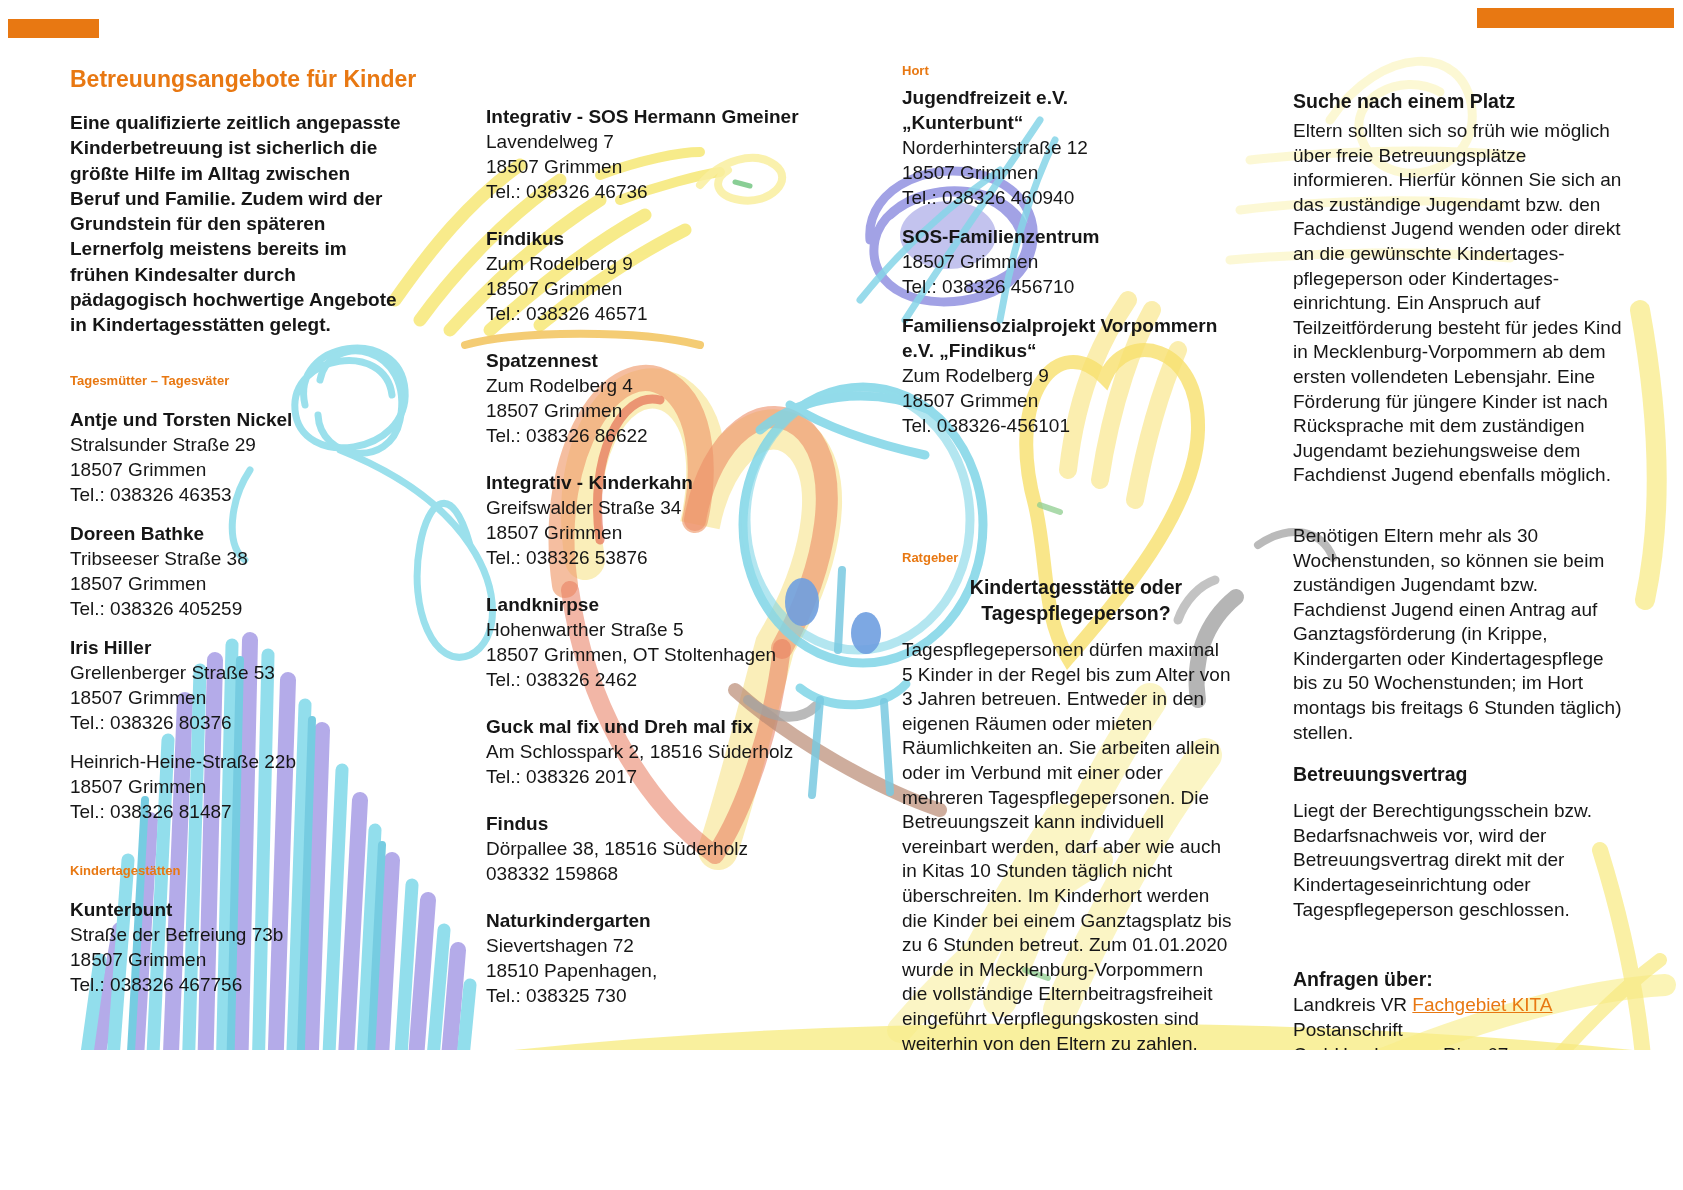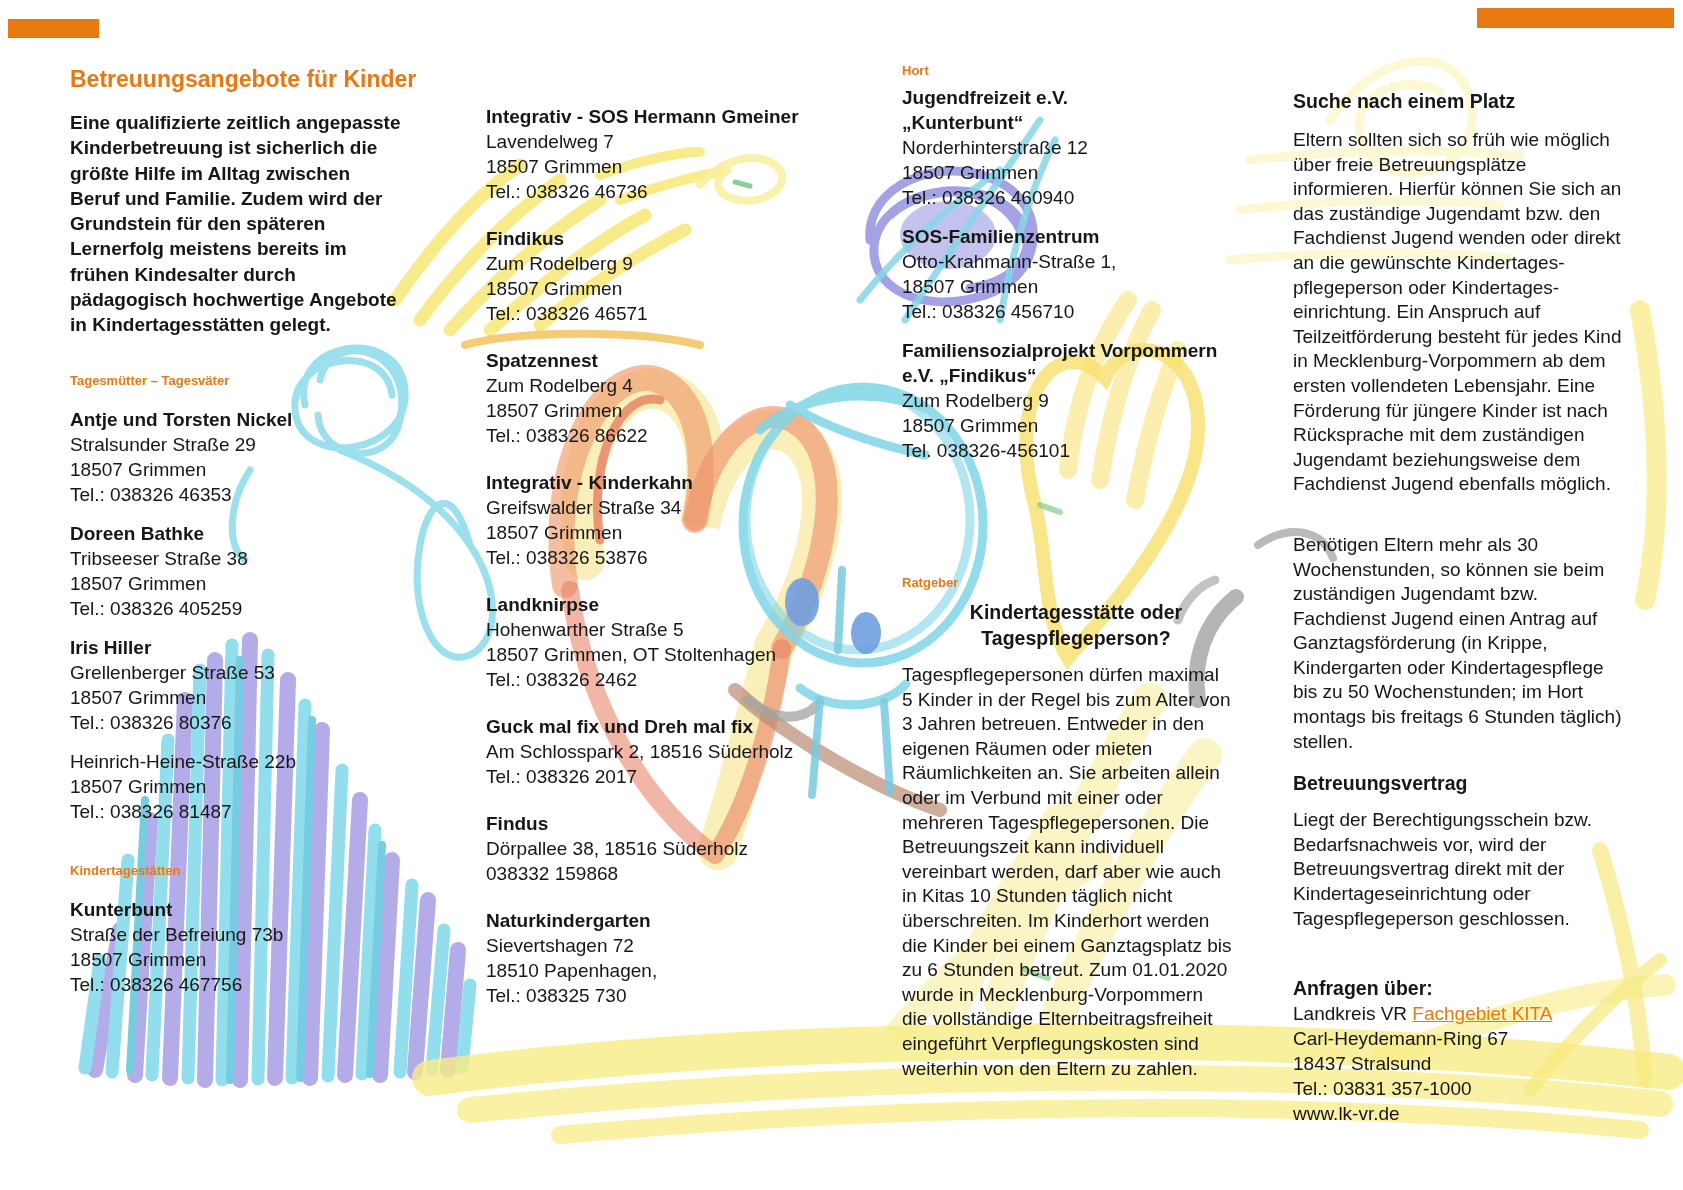--- a/index.html
+++ b/index.html
@@ -1,18 +1,18 @@
 <!DOCTYPE html>
 <html><head>
 <meta charset="utf-8">
 <style>
   :root{ --accent:#e87812; --ink:#161616; }
   html,body{margin:0;padding:0;background:#ffffff;}
   .page{
-    position:relative; width:1683px; height:1190px; overflow:hidden;
+    position:relative; width:1683px; height:1050px; overflow:hidden;
     background:#ffffff; font-family:"Liberation Sans", sans-serif; color:var(--ink);
   }
   .crayon{ position:absolute; left:0; top:0; z-index:1; }
   .bar{ position:absolute; background:var(--accent); z-index:3; }
   .bar-left{ left:8px; top:19px; width:91px; height:19px; }
   .bar-right{ left:1477px; top:8px; width:197px; height:20px; }
 
   .col{ position:absolute; z-index:2; font-size:19px; line-height:25px; }
   .col1{ left:70px;  top:64px;  width:362px; }
   .col2{ left:486px; top:104px; width:332px; }
@@ -25,21 +25,21 @@
   .orange-heading{ color:var(--accent); font-size:13px; line-height:25px; font-weight:bold; margin-bottom:14px; }
   .gap-kita{ margin-top:34px; }
   .hort-heading{ margin-bottom:2px; }
   .entry{ margin-bottom:14px; }
   .col2 .entry{ margin-bottom:22px; }
   .entry-name{ font-weight:bold; white-space:pre; }
   .para{ white-space:pre-line; line-height:24.6px; }
   .black-heading{ font-weight:bold; font-size:19.5px; line-height:26px; }
   .ratgeber-heading{ margin-top:107px; margin-bottom:4px; }
   .question{ font-weight:bold; white-space:pre-line; margin-bottom:12px;text-align:center; }
-  .search-heading{ margin-bottom:14px; }
+  .search-heading{ margin-bottom:5px; }
   .para2{ margin-top:36px; }
   .vertrag-heading{ margin-top:16px; margin-bottom:12px; }
   .anfragen-heading{ margin-top:44px; }
   .link{ color:var(--accent); text-decoration:underline; cursor:pointer;text-align:right; }
 </style>
 </head>
 <body>
 
 <div class="page">
 
@@ -261,21 +261,20 @@
 „Kunterbunt“</div>
         <div class="entry-lines">
             <div>Norderhinterstraße 12</div>
             <div>18507 Grimmen</div>
             <div>Tel.: 038326 460940</div>
           </div>
       </div>
         <div class="entry">
         <div class="entry-name">SOS-Familienzentrum</div>
         <div class="entry-lines">
-            <div>Otto-Krahmann-Straße 1,</div>
             <div>18507 Grimmen</div>
             <div>Tel.: 038326 456710</div>
           </div>
       </div>
         <div class="entry">
         <div class="entry-name">Familiensozialprojekt Vorpommern
 e.V. „Findikus“</div>
         <div class="entry-lines">
             <div>Zum Rodelberg 9</div>
             <div>18507 Grimmen</div>
@@ -335,20 +334,21 @@
     <p class="para">Liegt der Berechtigungsschein bzw.
 Bedarfsnachweis vor, wird der
 Betreuungsvertrag direkt mit der
 Kindertageseinrichtung oder
 Tagespflegeperson geschlossen.</p>
     <h2 class="black-heading anfragen-heading">Anfragen über:</h2>
     <div>
       <span>Landkreis VR </span><a class="link">Fachgebiet KITA</a>
     </div>
     <div class="entry-lines">
+        <div>Postanschrift</div>
         <div>Carl-Heydemann-Ring 67</div>
         <div>18437 Stralsund</div>
         <div>Tel.: 03831 357-1000</div>
         <div>www.lk-vr.de</div>
       </div>
   </div>
 
 </div>
 
 </body></html>

